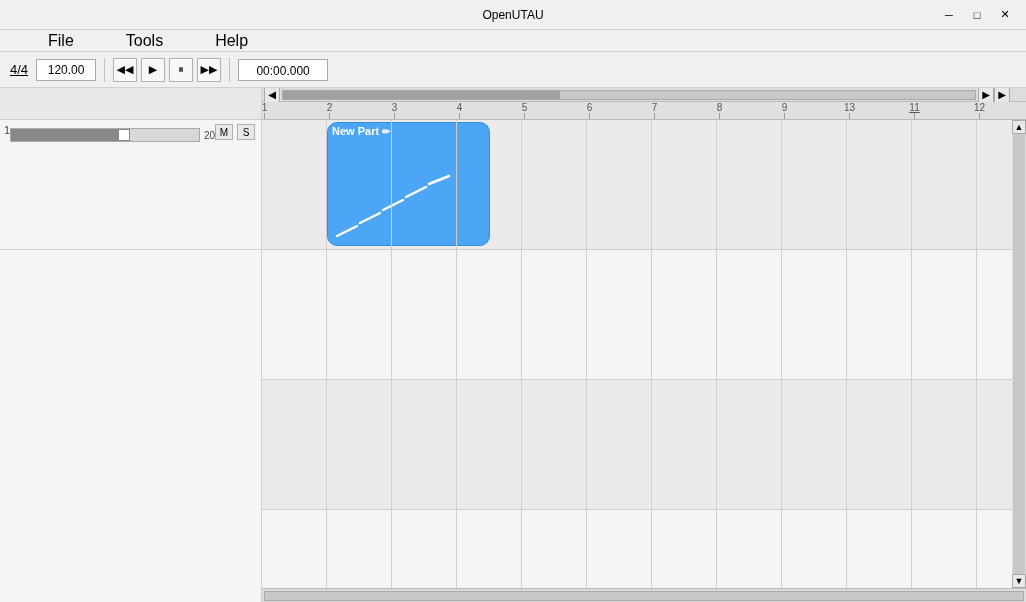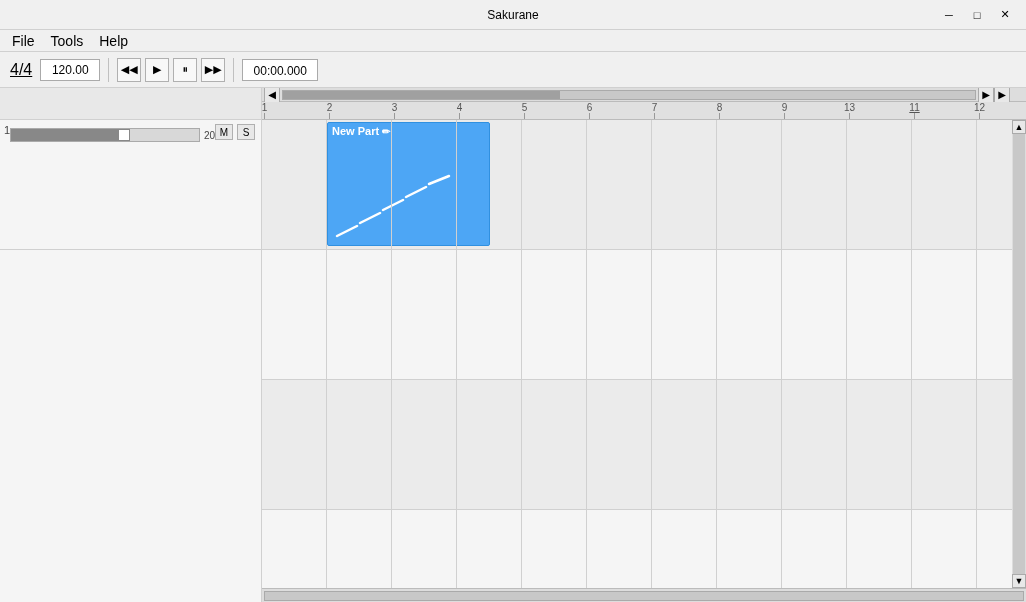--- a/index.html
+++ b/index.html
@@ -52,35 +52,36 @@
       height: 22px;
       background: #f0f0f0;
       display: flex;
       align-items: center;
       border-bottom: 1px solid #d0d0d0;
       padding: 0 4px;
     }
     .menu-item {
       padding: 2px 8px;
       cursor: pointer;
-      font-size: 14px;
+      font-size: 16px;
+      margin-left: 36px;
     }
 
     
     #toolbar {
       height: 36px;
       background: #f0f0f0;
       display: flex;
       align-items: center;
       border-bottom: 1px solid #d0d0d0;
       padding: 0 6px;
       gap: 4px;
     }
     .toolbar-label {
-      font-size: 16px;
+      font-size: 13px;
       padding: 0 4px;
       text-decoration: underline;
     }
     .toolbar-input {
       width: 60px;
       height: 22px;
       border: 1px solid #aaa;
       background: white;
       font-size: 12px;
       padding: 0 8px;
@@ -97,21 +98,21 @@
       height: 24px;
       border: 1px solid #b0b0b0;
       background: #f8f8f8;
       cursor: pointer;
       display: flex;
       align-items: center;
       justify-content: center;
       font-size: 11px;
     }
     .time-display {
-      width: 76px;
+      width: 90px;
       height: 22px;
       border: 1px solid #aaa;
       background: white;
       font-size: 12px;
       padding: 0 4px;
       text-align: center;
       line-height: 22px;
     }
 
     
@@ -276,21 +277,21 @@
       background: #f5f5f5;
     }
 
     
     .part-block {
       position: absolute;
       top: 2px;
       height: 124px;
       background: #4da6f5;
       border: 1px solid #3090e0;
-      border-radius: 2px;
+      border-radius: 10px;
       overflow: hidden;
       cursor: pointer;
     }
     .part-title {
       color: white;
       font-size: 11px;
       font-weight: bold;
       padding: 2px 4px;
       display: flex;
       align-items: center;
@@ -341,21 +342,21 @@
       background: #ddd;
       border-top: 1px solid #bbb;
       display: flex;
       align-items: center;
     }
   </style>
 </head>
 <body>
 
 <div id="title-bar">
-  <span id="title-text">Sakurane</span>
+  <span id="title-text">OpenUTAU</span>
   <div id="window-controls">
     <button class="win-btn">─</button>
     <button class="win-btn">□</button>
     <button class="win-btn close">✕</button>
   </div>
 </div>
 
 <div id="menu-bar">
   <div class="menu-item">File</div>
   <div class="menu-item">Tools</div>

